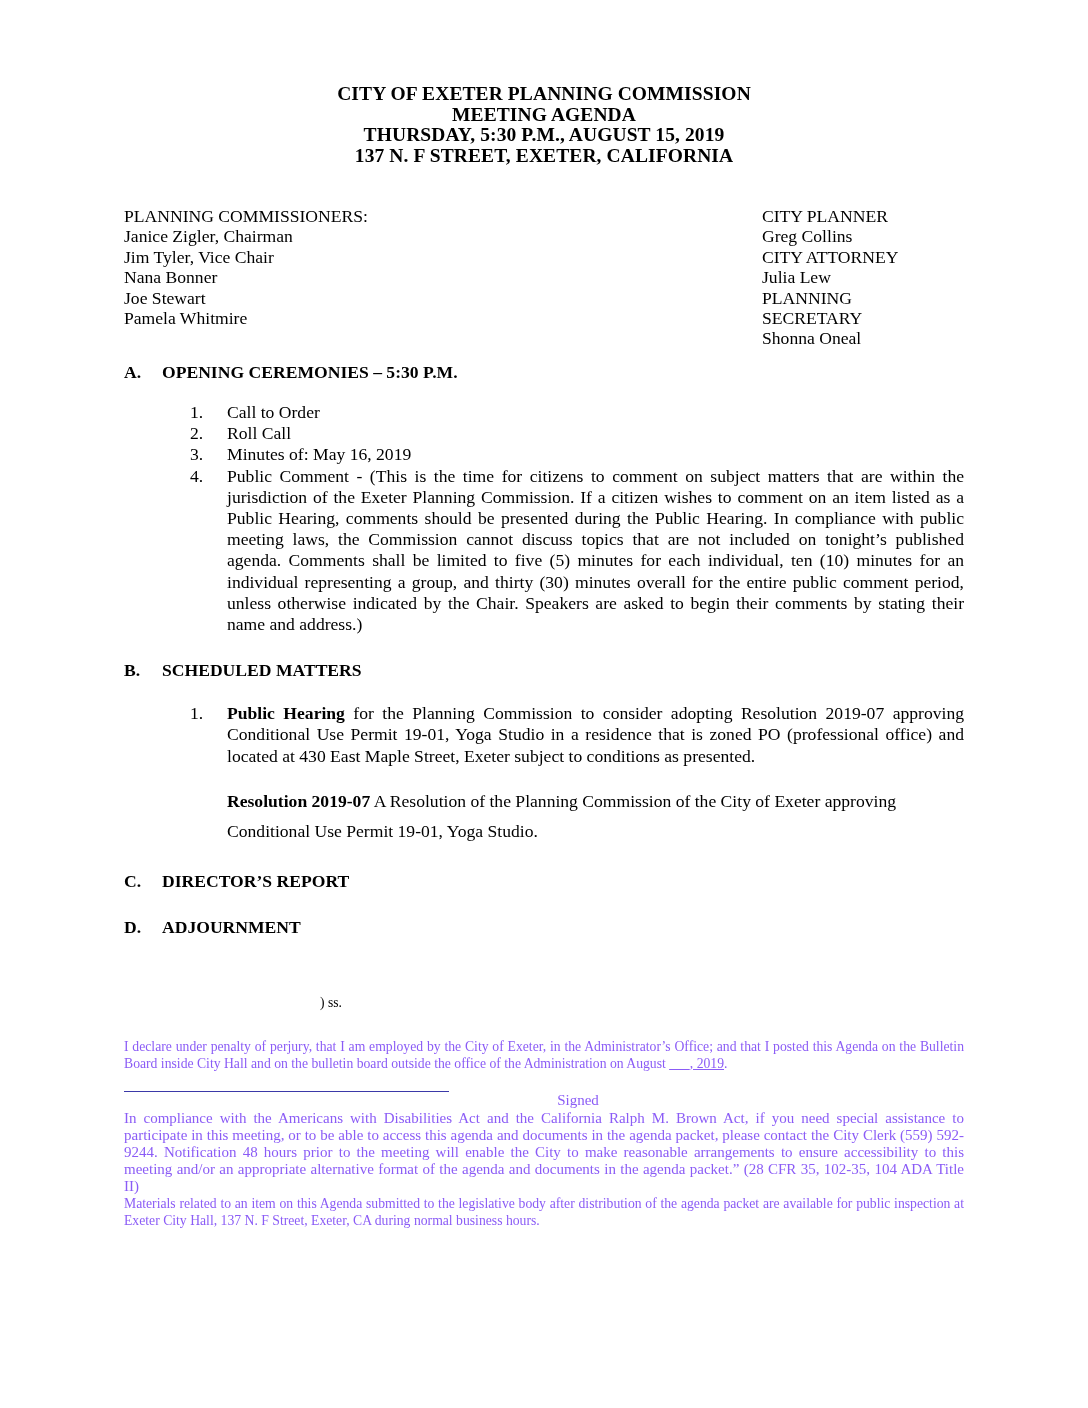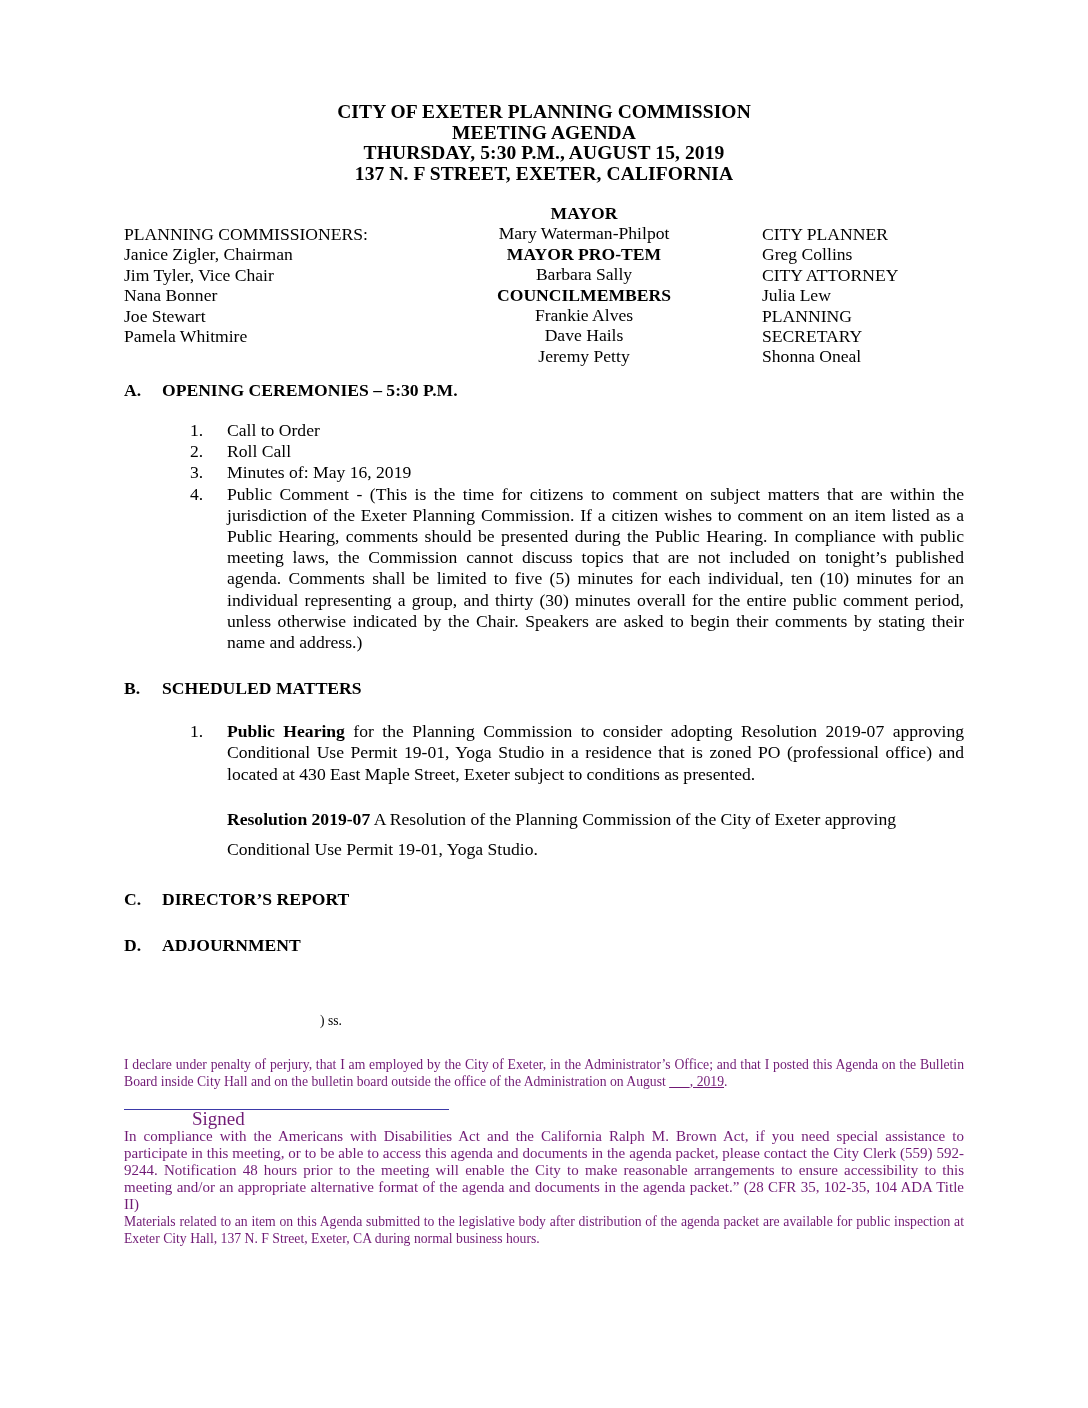--- a/index.html
+++ b/index.html
@@ -16,21 +16,20 @@
     color: #000000;
     box-sizing: border-box;
     padding: 0;
     overflow: hidden;
   }
   .content {
     position: absolute;
     left: 124px;
     top: 84px;
     width: 840px;
-    margin-top: 18px;
   }
 
   
   .title-block {
     text-align: center;
     font-weight: bold;
     font-size: 19.5px;
     line-height: 20.5px;
     letter-spacing: 0.1px;
   }
@@ -128,21 +127,21 @@
     white-space: nowrap;
   }
   .cert .lbl {
     display: inline-block;
     width: 196px;
   }
   .r1 { top: 0; }
   .r2 { top: 17px; }
   .r3 { top: 34px; }
 
-  .blue { color: #701a75; }
+  .blue { color: #8b5cf6; }
 
   .declaration {
     margin-top: 8px;
     font-size: 13.7px;
     line-height: 17px;
     text-align: justify;
     text-justify: inter-word;
     width: 840px;
   }
   .blank {
@@ -151,23 +150,24 @@
   }
   .sig-wrap {
     margin-top: 19px;
   }
   .sig-line {
     width: 325px;
     height: 0;
     border-top: 1.6px solid #3b39a8;
   }
   .sig-label {
-    font-size: 19px;
+    font-size: 15px;
     line-height: 17px;
     margin-left: 68px;
+    text-align: center;
   }
   .ada {
     margin-top: 1px;
     font-size: 15px;
     line-height: 17px;
     text-align: justify;
     text-justify: inter-word;
     width: 840px;
   }
   .materials {
@@ -196,30 +196,20 @@
 
       <div class="col-left">
         <div>PLANNING COMMISSIONERS:</div>
         <div>Janice Zigler, Chairman</div>
         <div>Jim Tyler, Vice Chair</div>
         <div>Nana Bonner</div>
         <div>Joe Stewart</div>
         <div>Pamela Whitmire</div>
       </div>
 
-      <div class="col-center">
-        <div class="hdr">MAYOR</div>
-        <div>Mary Waterman-Philpot</div>
-        <div class="hdr">MAYOR PRO-TEM</div>
-        <div>Barbara Sally</div>
-        <div class="hdr">COUNCILMEMBERS</div>
-        <div>Frankie Alves</div>
-        <div>Dave Hails</div>
-        <div>Jeremy Petty</div>
-      </div>
 
       <div class="col-right">
         <div>CITY PLANNER</div>
         <div>Greg Collins</div>
         <div>CITY ATTORNEY</div>
         <div>Julia Lew</div>
         <div>PLANNING</div>
         <div>SECRETARY</div>
         <div>Shonna Oneal</div>
       </div>

